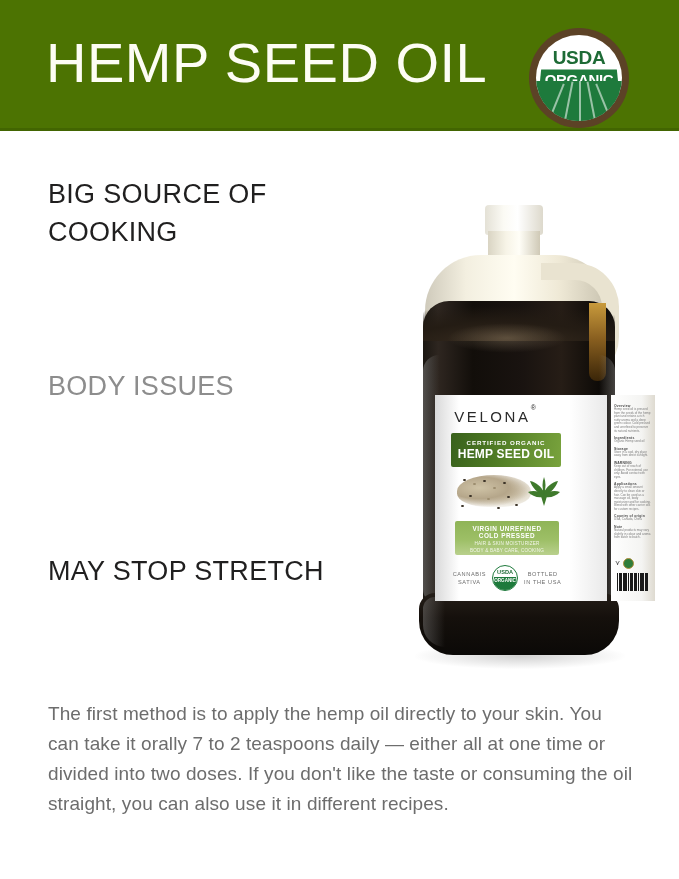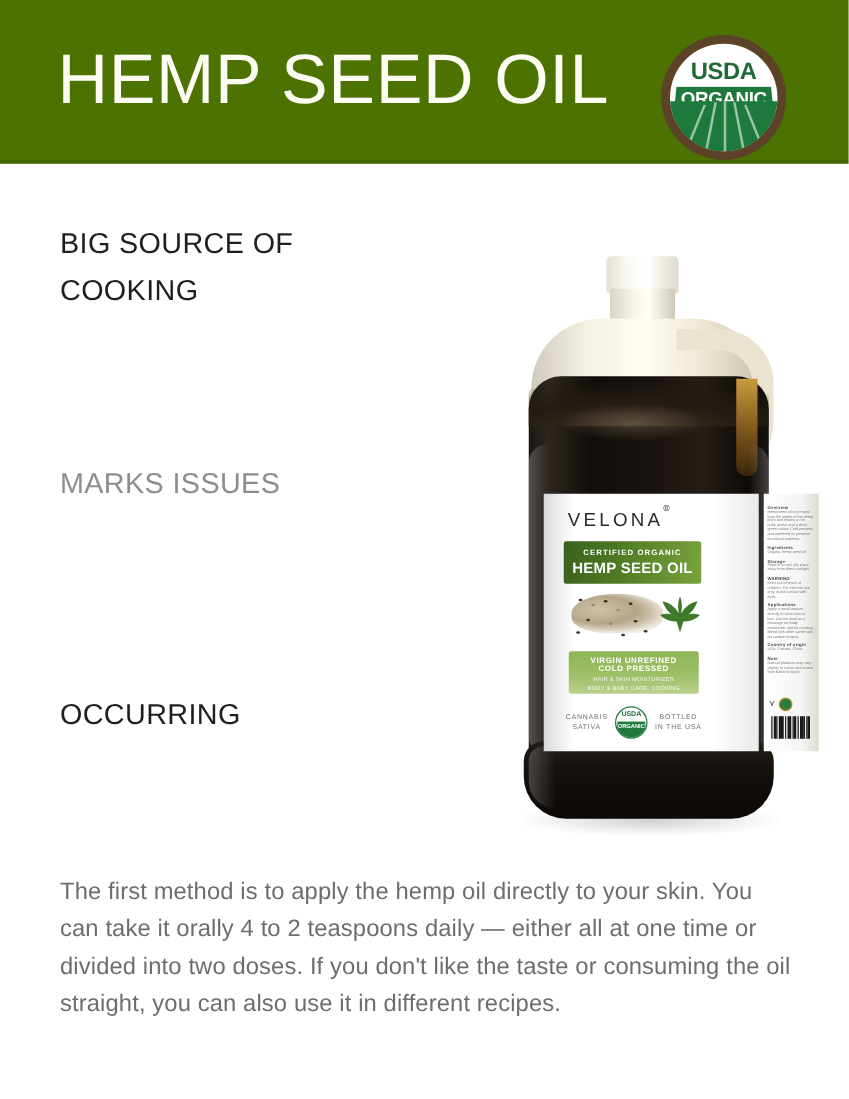--- a/index.html
+++ b/index.html
@@ -64,21 +64,21 @@
     background:#1e7a3c; z-index:1;
   }
   .field-lines i{
     position:absolute; bottom:0; width:2px; height:100%;
     background:rgba(255,255,255,0.55); transform-origin:bottom center;
   }
 
   
   .h-block{ position:absolute; left:48px; }
   .h-line{
-    font-size:23px; line-height:38px; font-weight:300;
+    font-size:27px; line-height:38px; font-weight:300;
     letter-spacing:0.3px; white-space:nowrap;
   }
   .h-dark .h-line{ color:#201f1f; }
   .h-gray .h-line{ color:#8d8d8d; }
 
   #heading-protein{ top:175px; }
   #heading-skin{ top:367px; }
   #heading-stretch{ top:552px; }
 
   
@@ -292,28 +292,28 @@
     </div>
   </div>
 </div>
 
 <div class="h-block h-dark" id="heading-protein">
   <div class="h-line">BIG SOURCE OF</div>
   <div class="h-line">COOKING</div>
 </div>
 
 <div class="h-block h-gray" id="heading-skin">
-  <div class="h-line">MARKS ISSUES</div>
+  <div class="h-line">BODY ISSUES</div>
 </div>
 
 <div class="h-block h-dark" id="heading-stretch">
-  <div class="h-line">OCCURRING</div>
+  <div class="h-line">MAY STOP STRETCH</div>
 </div>
 
-<div class="paragraph">The first method is to apply the hemp oil directly to your skin. You can take it orally 4 to 2 teaspoons daily — either all at one time or divided into two doses. If you don't like the taste or consuming the oil straight, you can also use it in different recipes.</div>
+<div class="paragraph">The first method is to apply the hemp oil directly to your skin. You can take it orally 7 to 2 teaspoons daily — either all at one time or divided into two doses. If you don't like the taste or consuming the oil straight, you can also use it in different recipes.</div>
 
 <div class="bottle-wrap">
   <div class="bottle-shadow"></div>
 
   <div class="cap"></div>
   <div class="neck"></div>
   <div class="shoulder"></div>
   <div class="handle"></div>
 
   <div class="jug-body"></div>

